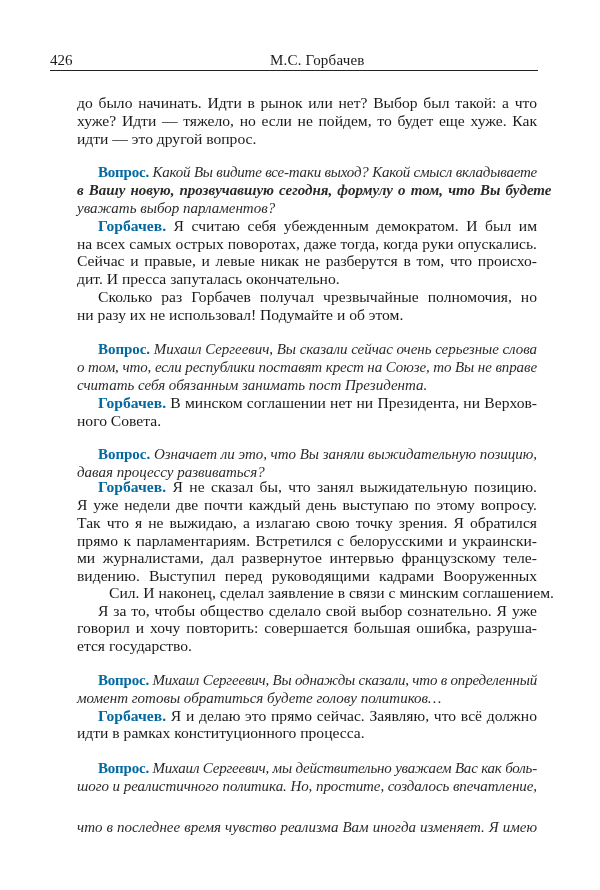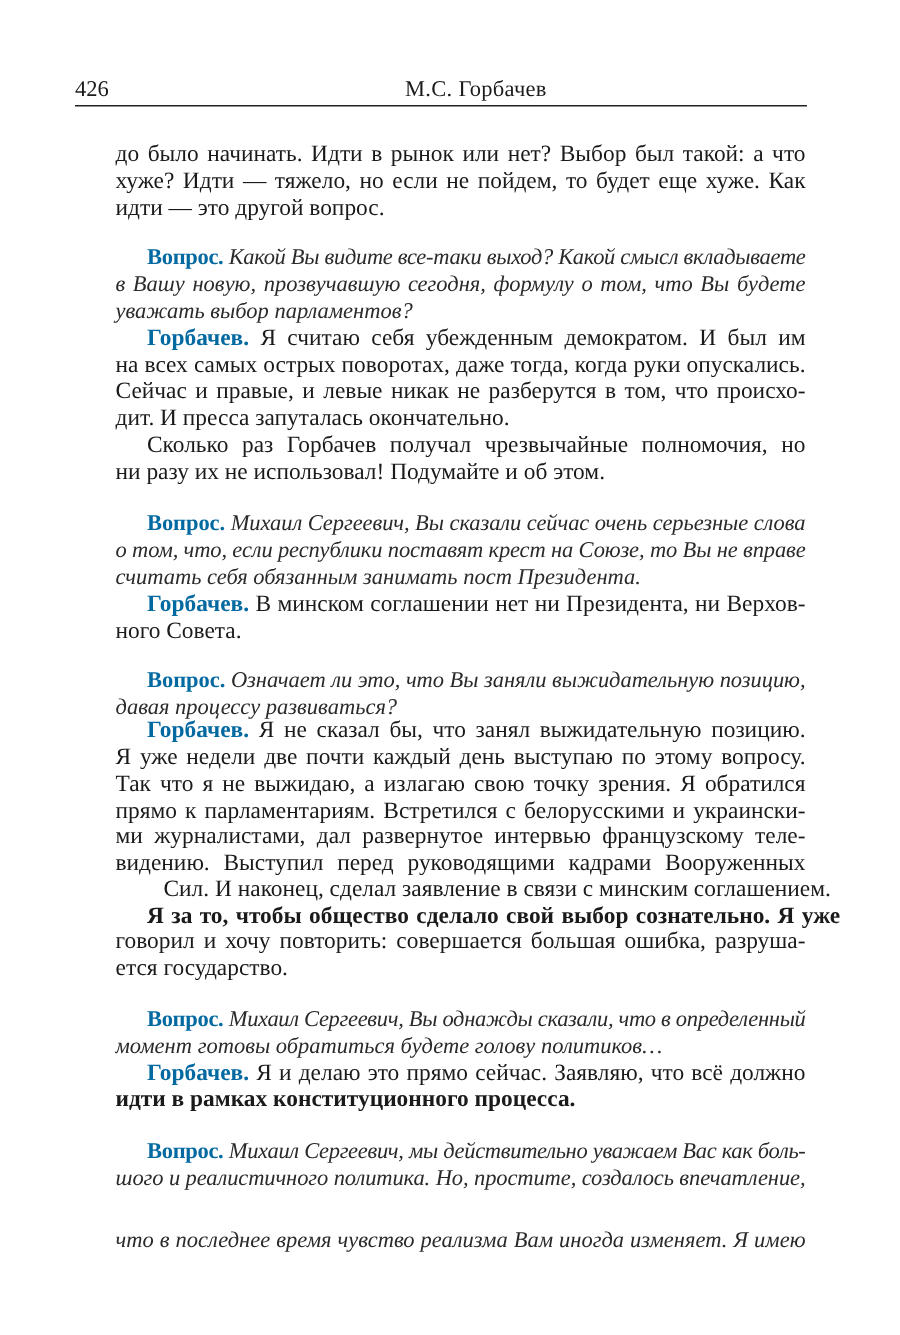--- a/index.html
+++ b/index.html
@@ -26,21 +26,21 @@
 </div>
 
 <div class="body" id="body">
     <div>
       <div class="line" style="top: 94px; text-align: left; text-align-last: left; word-spacing: 1.82031px;"><span>до было начинать. Идти в рынок или нет? Выбор был такой: а что</span></div>
       <div class="line" style="top: 112px; text-align: left; text-align-last: left; word-spacing: 1.79036px;"><span>хуже? Идти — тяжело, но если не пойдем, то будет еще хуже. Как</span></div>
       <div class="line last" style="top: 130px;"><span>идти — это другой вопрос.</span></div>
     </div>
     <div>
       <div class="line indent q" style="top: 163px; text-align: left; text-align-last: left; letter-spacing: -0.209325px;"><span class="lbl">Вопрос.</span> <span>Какой Вы видите все-таки выход? Какой смысл вкладываете</span></div>
-      <div class="line q" style="top: 181px; text-align: left; text-align-last: left; word-spacing: 1.32187px;"><span>в Вашу новую, прозвучавшую сегодня, формулу о том, что Вы будете</span></div>
+      <div class="line q" style="top: 181px; text-align: left; text-align-last: left; word-spacing: 1.32187px; font-weight: bold;"><span>в Вашу новую, прозвучавшую сегодня, формулу о том, что Вы будете</span></div>
       <div class="line last q" style="top: 199px;"><span>уважать выбор парламентов?</span></div>
     </div>
     <div>
       <div class="line indent" style="top: 217px; text-align: left; text-align-last: left; word-spacing: 3.67383px;"><span class="lbl">Горбачев.</span> <span>Я считаю себя убежденным демократом. И был им</span></div>
       <div class="line" style="top: 235px; text-align: left; text-align-last: left; word-spacing: 0.152778px;"><span>на всех самых острых поворотах, даже тогда, когда руки опускались.</span></div>
       <div class="line" style="top: 252px; text-align: left; text-align-last: left; word-spacing: 1.74574px;"><span>Сейчас и правые, и левые никак не разберутся в том, что происхо-</span></div>
       <div class="line last" style="top: 270px;"><span>дит. И пресса запуталась окончательно.</span></div>
       <div class="line indent" style="top: 288px; text-align: left; text-align-last: left; word-spacing: 5.14323px;"><span>Сколько раз Горбачев получал чрезвычайные полномочия, но</span></div>
       <div class="line last" style="top: 306px;"><span>ни разу их не использовал! Подумайте и об этом.</span></div>
     </div>
@@ -58,30 +58,30 @@
       <div class="line last q" style="top: 463px;"><span>давая процессу развиваться?</span></div>
     </div>
     <div>
       <div class="line indent" style="top: 478px; text-align: left; text-align-last: left; word-spacing: 2.5332px;"><span class="lbl">Горбачев.</span> <span>Я не сказал бы, что занял выжидательную позицию.</span></div>
       <div class="line" style="top: 496px; text-align: left; text-align-last: left; word-spacing: 1.95938px;"><span>Я уже недели две почти каждый день выступаю по этому вопросу.</span></div>
       <div class="line" style="top: 514px; text-align: center; text-align-last: left; word-spacing: 2.14489px;"><span>Так что я не выжидаю, а излагаю свою точку зрения. Я обратился</span></div>
       <div class="line" style="top: 532px; text-align: left; text-align-last: left; word-spacing: 1.52679px;"><span>прямо к парламентариям. Встретился с белорусскими и украински-</span></div>
       <div class="line" style="top: 549px; text-align: left; text-align-last: left; word-spacing: 3.65104px;"><span>ми журналистами, дал развернутое интервью французскому теле-</span></div>
       <div class="line" style="top: 567px; text-align: left; text-align-last: left; word-spacing: 5.2625px;"><span>видению. Выступил перед руководящими кадрами Вооруженных</span></div>
       <div class="line last" style="top: 584px; margin-left: 32px;"><span>Сил. И наконец, сделал заявление в связи с минским соглашением.</span></div>
-      <div class="line indent" style="top: 602px; text-align: left; text-align-last: left; word-spacing: 0.995313px; font-weight: bold;"><span>Я за то, чтобы общество сделало свой выбор сознательно. Я уже</span></div>
+      <div class="line indent" style="top: 602px; text-align: left; text-align-last: left; word-spacing: 0.995313px;"><span>Я за то, чтобы общество сделало свой выбор сознательно. Я уже</span></div>
       <div class="line" style="top: 619px; text-align: left; text-align-last: left; word-spacing: 2.08705px;"><span>говорил и хочу повторить: совершается большая ошибка, разруша-</span></div>
       <div class="line last" style="top: 637px;"><span>ется государство.</span></div>
     </div>
     <div>
       <div class="line indent q" style="top: 671px; text-align: left; text-align-last: left; letter-spacing: -0.210938px;"><span class="lbl">Вопрос.</span> <span>Михаил Сергеевич, Вы однажды сказали, что в определенный</span></div>
       <div class="line last q" style="top: 689px;"><span>момент готовы обратиться будете голову политиков…</span></div>
     </div>
     <div>
       <div class="line indent" style="top: 707px; text-align: left; text-align-last: left; word-spacing: 0.882812px;"><span class="lbl">Горбачев.</span> <span>Я и делаю это прямо сейчас. Заявляю, что всё должно</span></div>
-      <div class="line last" style="top: 724px; font-weight: bold;"><span>идти в рамках конституционного процесса.</span></div>
+      <div class="line last" style="top: 724px;"><span>идти в рамках конституционного процесса.</span></div>
     </div>
     <div>
       <div class="line indent q" style="top: 759px; text-align: left; text-align-last: left; letter-spacing: -0.208496px;"><span class="lbl">Вопрос.</span> <span>Михаил Сергеевич, мы действительно уважаем Вас как боль-</span></div>
       <div class="line q" style="top: 777px; text-align: left; text-align-last: left; letter-spacing: -0.0671642px;"><span>шого и реалистичного политика. Но, простите, создалось впечатление,</span></div>
       <div class="line q" style="top: 794px; text-align: center; text-align-last: left; word-spacing: 0.234375px; margin-top: 24px;"><span>что в последнее время чувство реализма Вам иногда изменяет. Я имею</span></div>
     </div>
   </div>
 
 </body></html>

